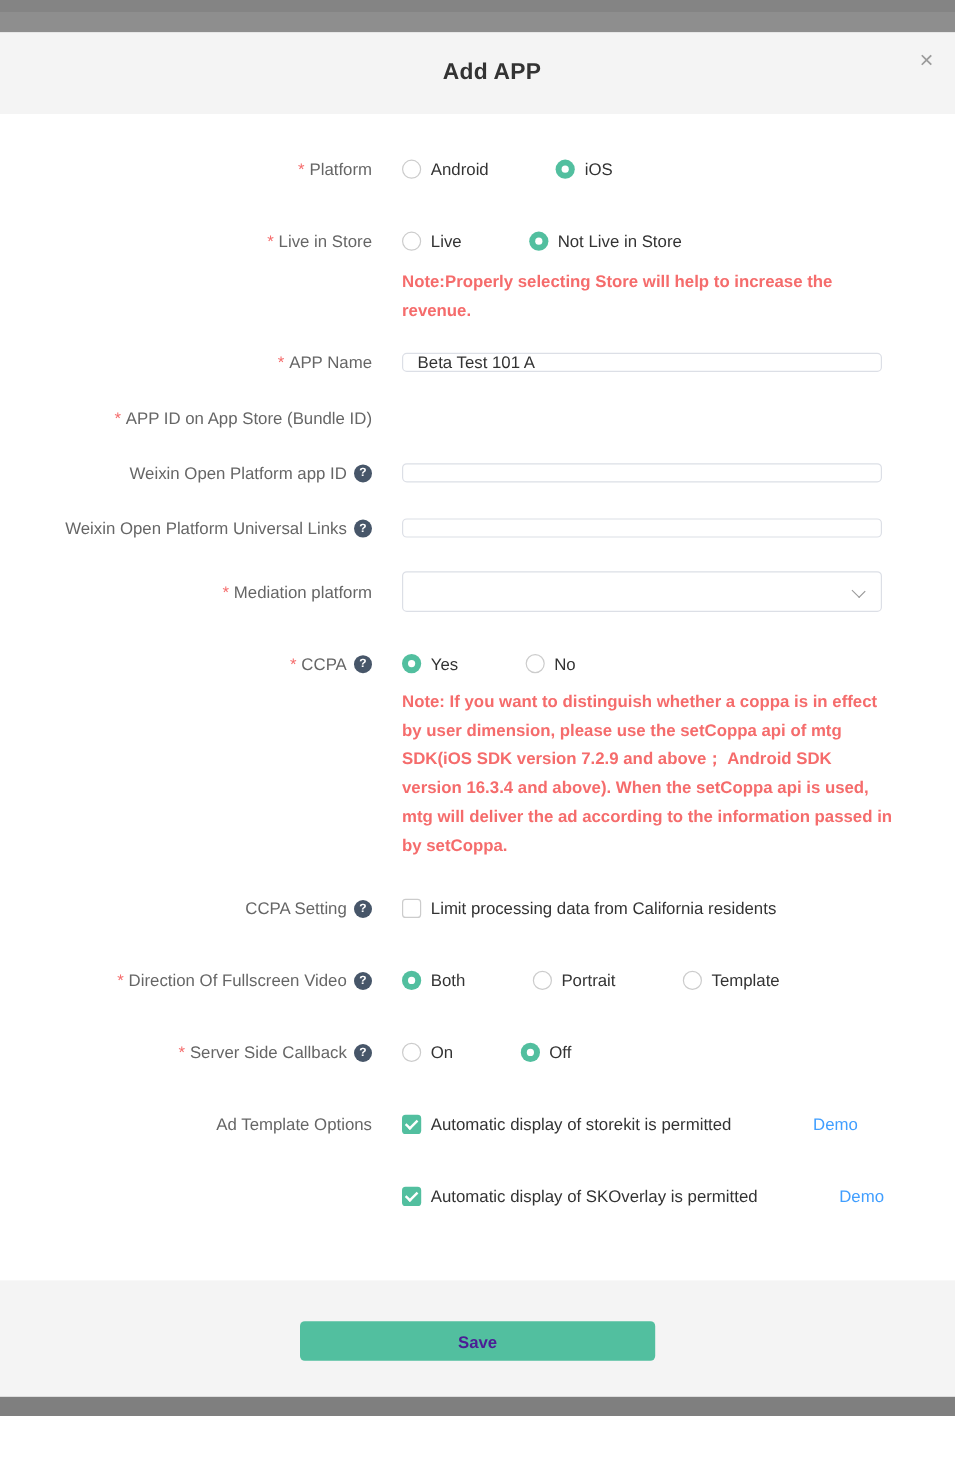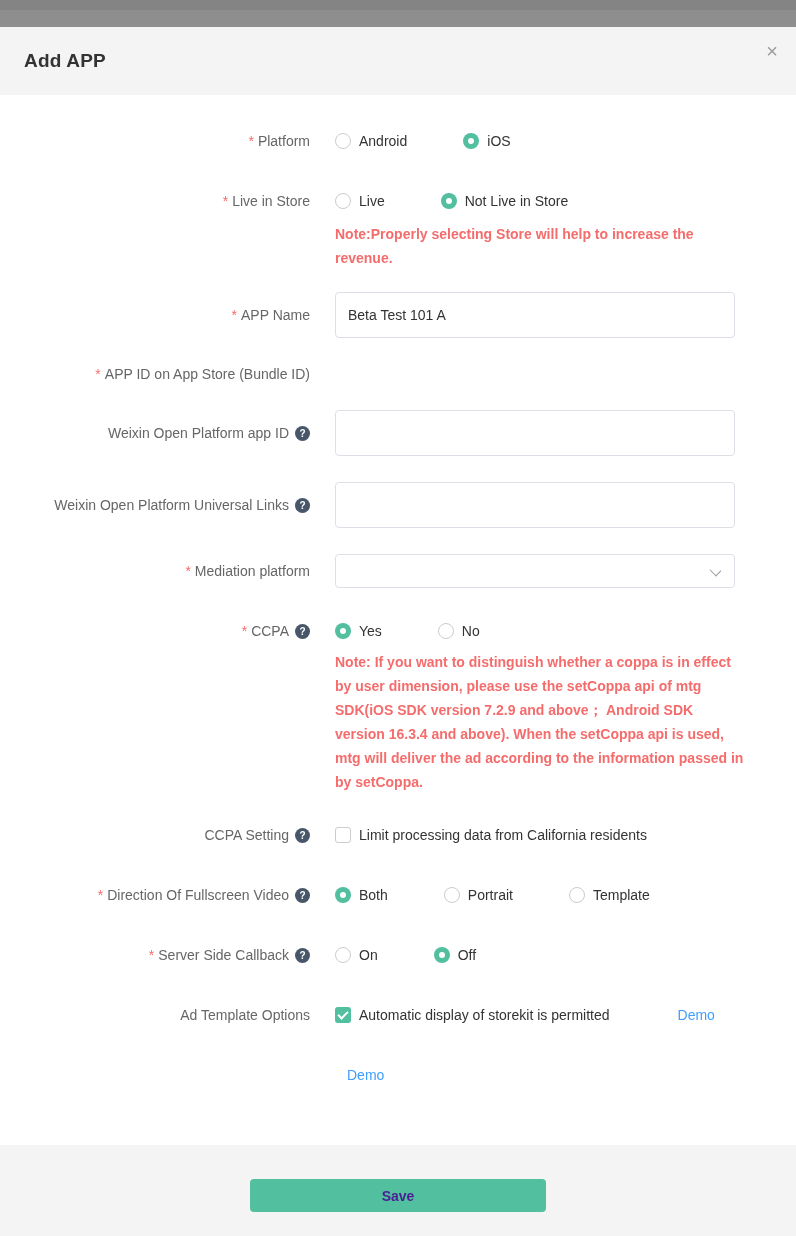--- a/index.html
+++ b/index.html
@@ -15,20 +15,21 @@
   .backdrop-top-dark { height: 10px; background: #848484; }
   .backdrop-top-light { height: 17px; background: #8e8e8e; }
   .backdrop-bottom { height: 16px; background: #7f7f7f; }
 
   .modal-header {
     height: 68px;
     background: #f4f4f4;
     position: relative;
     display: flex;
     align-items: center;
+    justify-content: center;
     padding-left: 24px;
   }
   .modal-title {
     font-size: 19px;
     font-weight: 600;
     color: #333;
     letter-spacing: 0.2px;
   }
   .close-btn {
     position: absolute;
@@ -108,21 +109,21 @@
     display: inline-block; position: relative; flex: 0 0 16px;
   }
   .checkbox.checked { border: none; background: var(--accent, #4FBF9F); }
   .checkbox.checked::after {
     content: ""; position: absolute; width: 8px; height: 4px;
     border-left: 2px solid #fff; border-bottom: 2px solid #fff;
     transform: rotate(-45deg); top: 4px; left: 3px;
   }
 
   .text-input {
-    width: 400px; height: 46px;
+    width: 400px; height: 16px;
     border: 1px solid #dcdfe6; border-radius: 4px;
     padding: 0 12px; font-size: 14px; color: #333;
     font-family: "Liberation Sans", "DejaVu Sans", sans-serif;
     outline: none; background: #fff;
   }
   .text-input::placeholder { color: #bfc4cc; }
 
   .select-box {
     width: 400px; height: 34px;
     border: 1px solid #dcdfe6; border-radius: 4px;
@@ -356,20 +357,24 @@
           <span class="checkbox checked"></span>
           <span class="opt-label">Automatic display of storekit is permitted</span>
         </span>
         <a class="demo-link">Demo</a>
       </div>
     </div>
 
     <div class="row mt40">
       <div class="label-col"></div>
       <div class="ctrl-col">
+        <span class="radio-opt">
+          <span class="checkbox checked"></span>
+          <span class="opt-label">Automatic display of SKOverlay is permitted</span>
+        </span>
         <a class="demo-link">Demo</a>
       </div>
     </div>
 
   </div>
 
   <div class="modal-footer">
     <button class="save-btn">Save</button>
   </div>
 </div>

